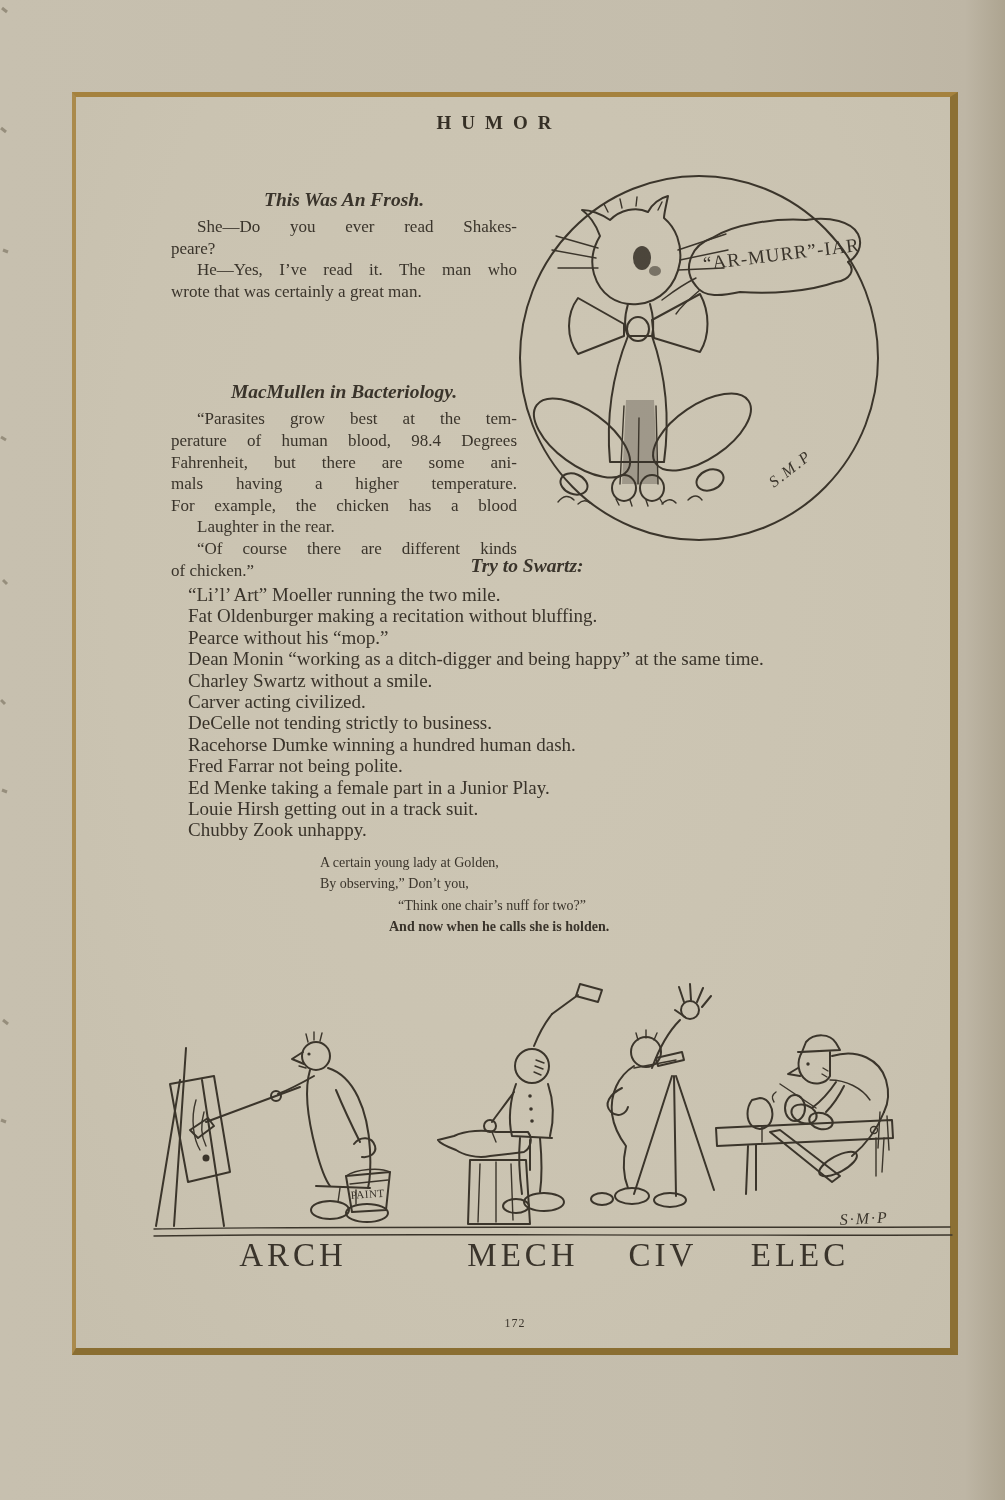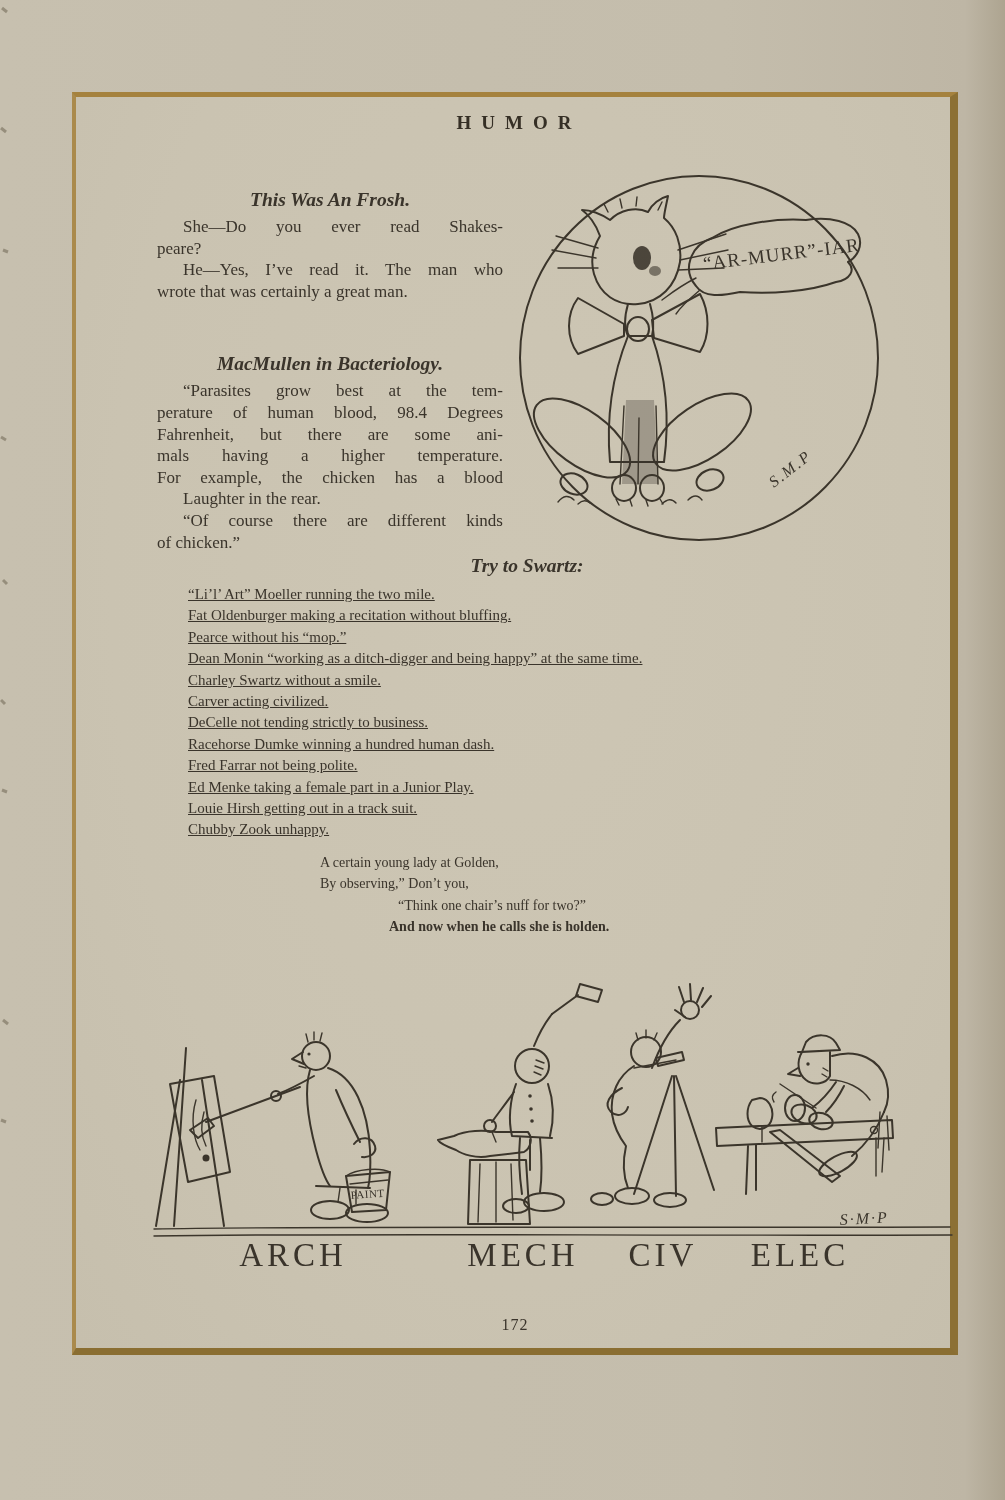--- a/index.html
+++ b/index.html
@@ -9,42 +9,42 @@
     color:#3a342b;background:#c3bcab;overflow:hidden;
   }
   .photo{position:absolute;inset:0;
     background:linear-gradient(90deg,#c7c0af 0%,#c4bdac 72%,#beb6a5 96%,#ada490 100%);}
   .page-frame{
     position:absolute;left:72px;top:92px;width:886px;height:1263px;box-sizing:border-box;
     border-top:5px solid #a5823e;border-left:4px solid #aa8a4c;
     border-right:8px solid #8c7034;border-bottom:7px solid #8a6e32;
     background:radial-gradient(ellipse at 50% 38%,#cdc6b4 0%,#cac3b1 65%,#c6bfad 100%);
   }
-  .running-head{position:absolute;left:76px;top:112px;width:886px;text-align:center;
+  .running-head{position:absolute;left:56px;top:112px;width:886px;text-align:center;
     font-size:19px;font-weight:bold;letter-spacing:10px;color:#352f25;}
-  .col-left{position:absolute;left:157px;top:188px;width:346px;}
+  .col-left{position:absolute;left:171px;top:188px;width:346px;}
   .sec-title{font-style:italic;font-size:19.5px;text-align:center;margin:0;line-height:24px;}
-  .sec-title.second{margin-top:50px;}
+  .sec-title.second{margin-top:78px;}
   .tline{font-size:17px;line-height:21.6px;}
   .tline.just{text-align:justify;text-align-last:justify;}
   .para > .tline:first-child{text-indent:26px;}
   .paras{margin-top:4px;}
   .try-title{position:absolute;left:157px;top:555px;width:740px;text-align:center;
     font-style:italic;font-size:19.5px;margin:0;}
   .picture-list{position:absolute;left:188px;top:584px;width:720px;}
-  .picture-list .line{font-size:15px;line-height:21.4px;white-space:nowrap;text-decoration:underline;}
+  .picture-list .line{font-size:19px;line-height:21.4px;white-space:nowrap;}
   .poem{position:absolute;left:320px;top:852px;}
   .poem .line{font-size:14px;line-height:21.4px;white-space:nowrap;}
   .poem .line:nth-child(3){margin-left:78px;}
   .poem .line:nth-child(4){margin-left:69px;font-weight:bold;}
   .poem .line:nth-child(5){margin-left:-10px;}
   .cat-svg{position:absolute;left:512px;top:166px;}
   .bottom-svg{position:absolute;left:140px;top:980px;}
   .page-num{position:absolute;left:72px;top:1316px;width:886px;text-align:center;
-    font-size:16px;letter-spacing:1px;color:#3a342b;}
+    font-size:12px;letter-spacing:1px;color:#3a342b;}
   .edge-artifacts{position:absolute;left:0;top:0;}
   svg{display:block;}
   svg text{font-family:"Liberation Serif","DejaVu Serif",serif;fill:#3a342b;}
   .ink{stroke:#3b352b;fill:none;stroke-width:2;stroke-linecap:round;stroke-linejoin:round;}
   .ink-thin{stroke:#3b352b;fill:none;stroke-width:1.4;stroke-linecap:round;}
   .bubble-text{font-size:19px;letter-spacing:1px;}
   .sig{font-size:16px;font-style:italic;letter-spacing:2px;}
   .paint-label{font-size:11px;letter-spacing:.5px;}
   .dept-label{font-size:33px;letter-spacing:4px;text-anchor:middle;}
 </style>

